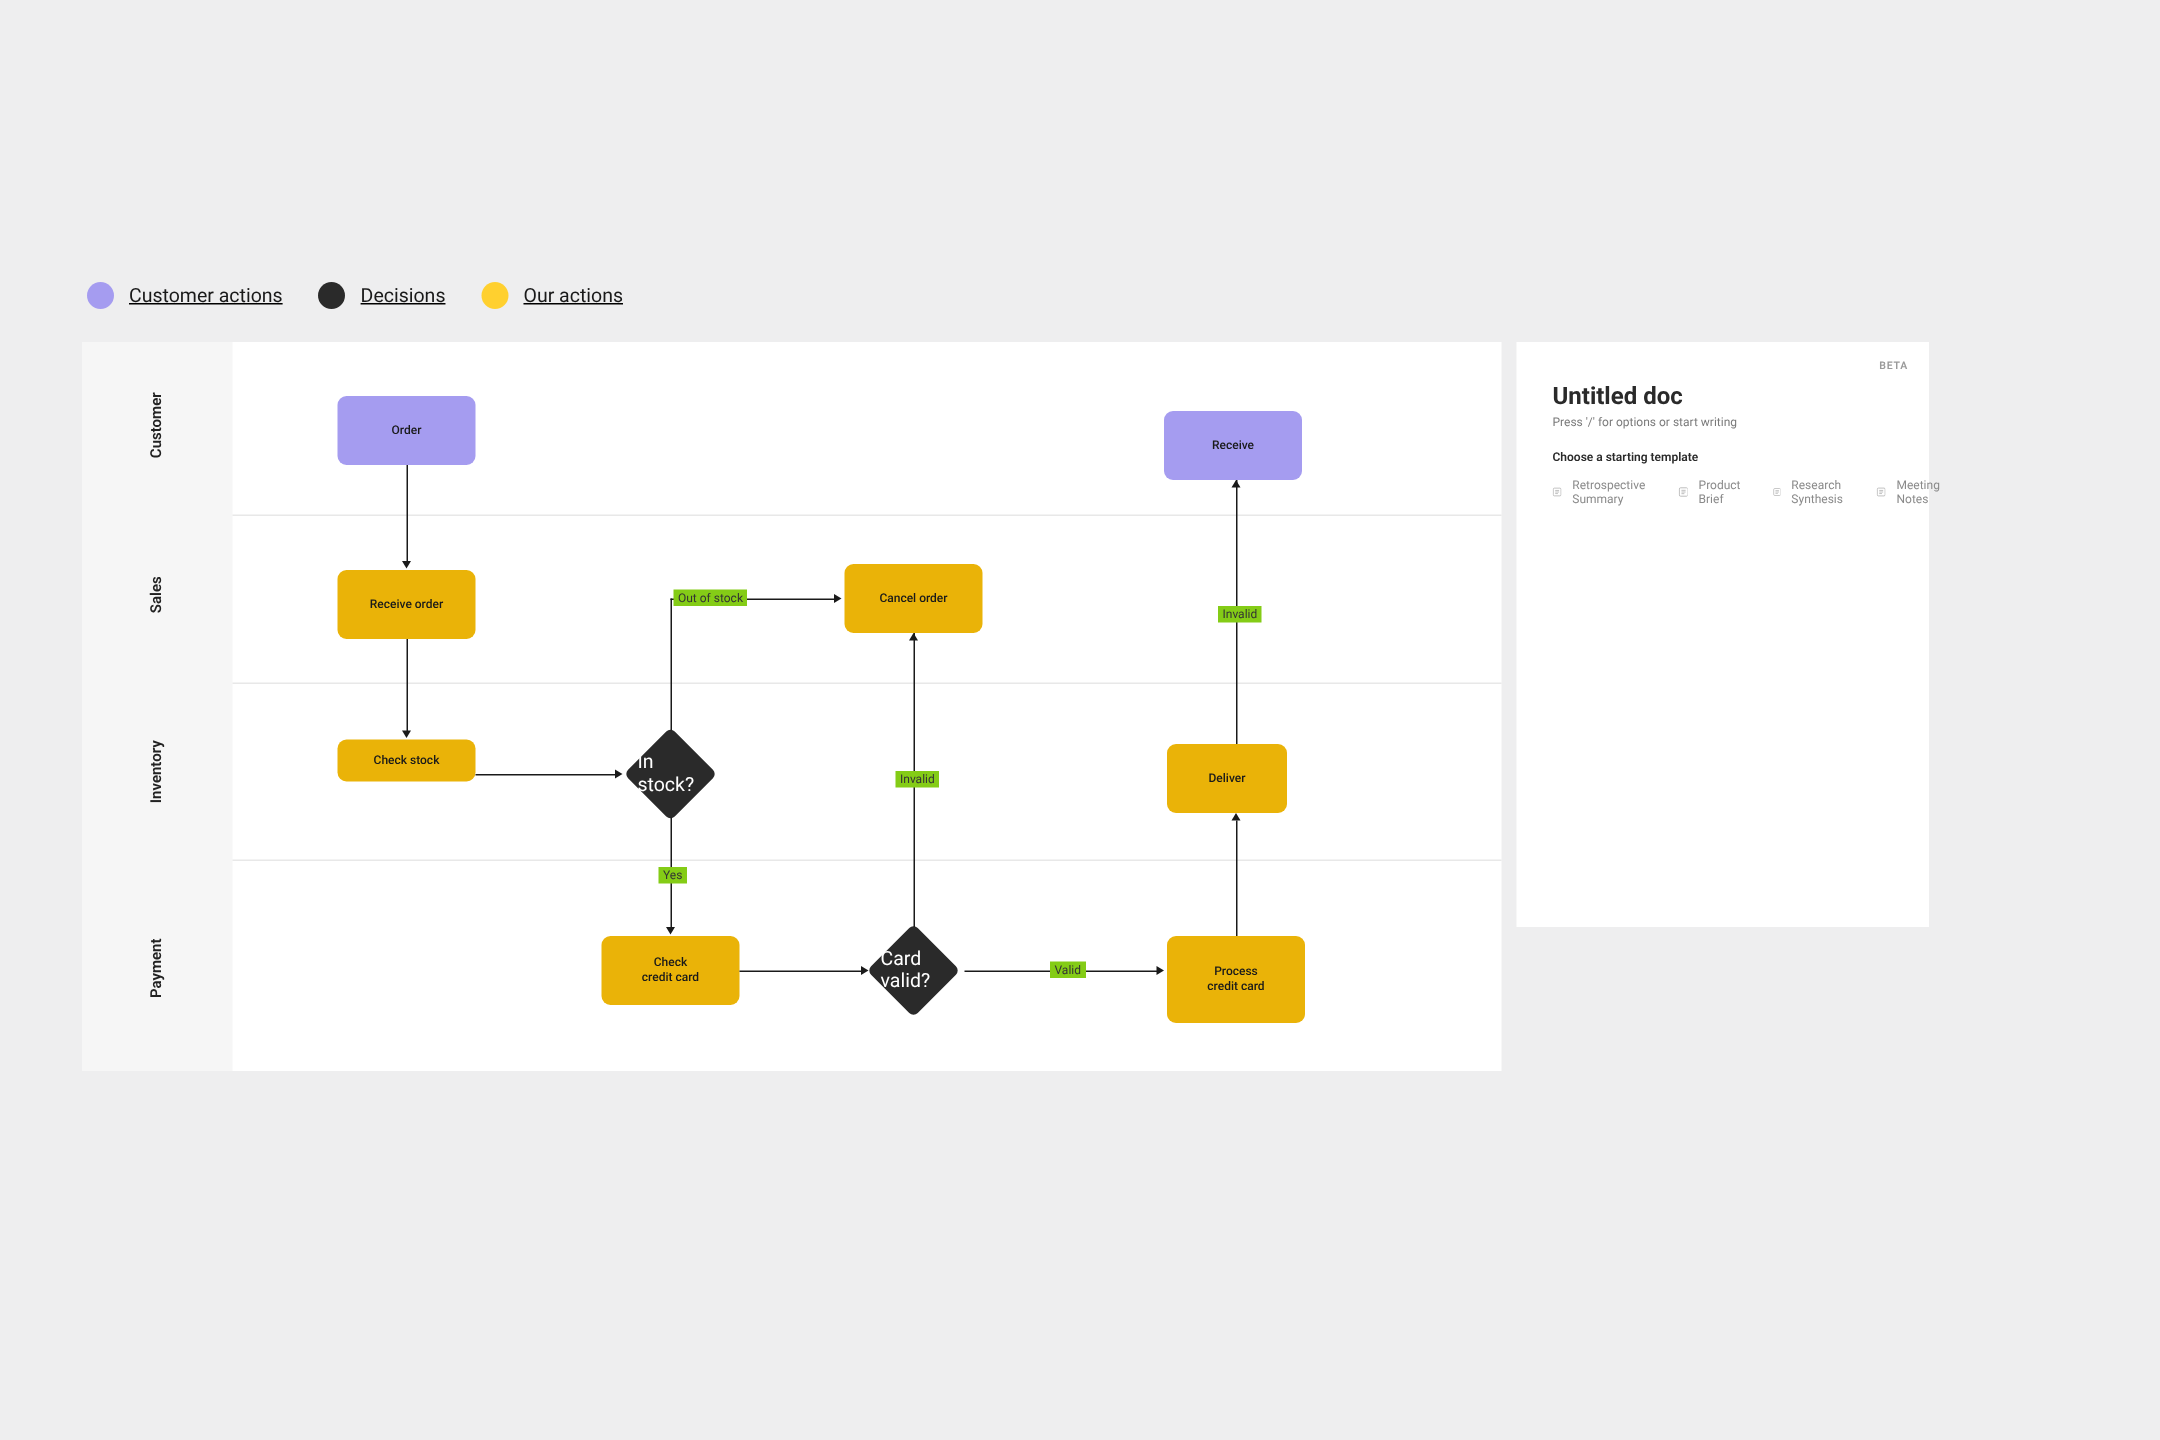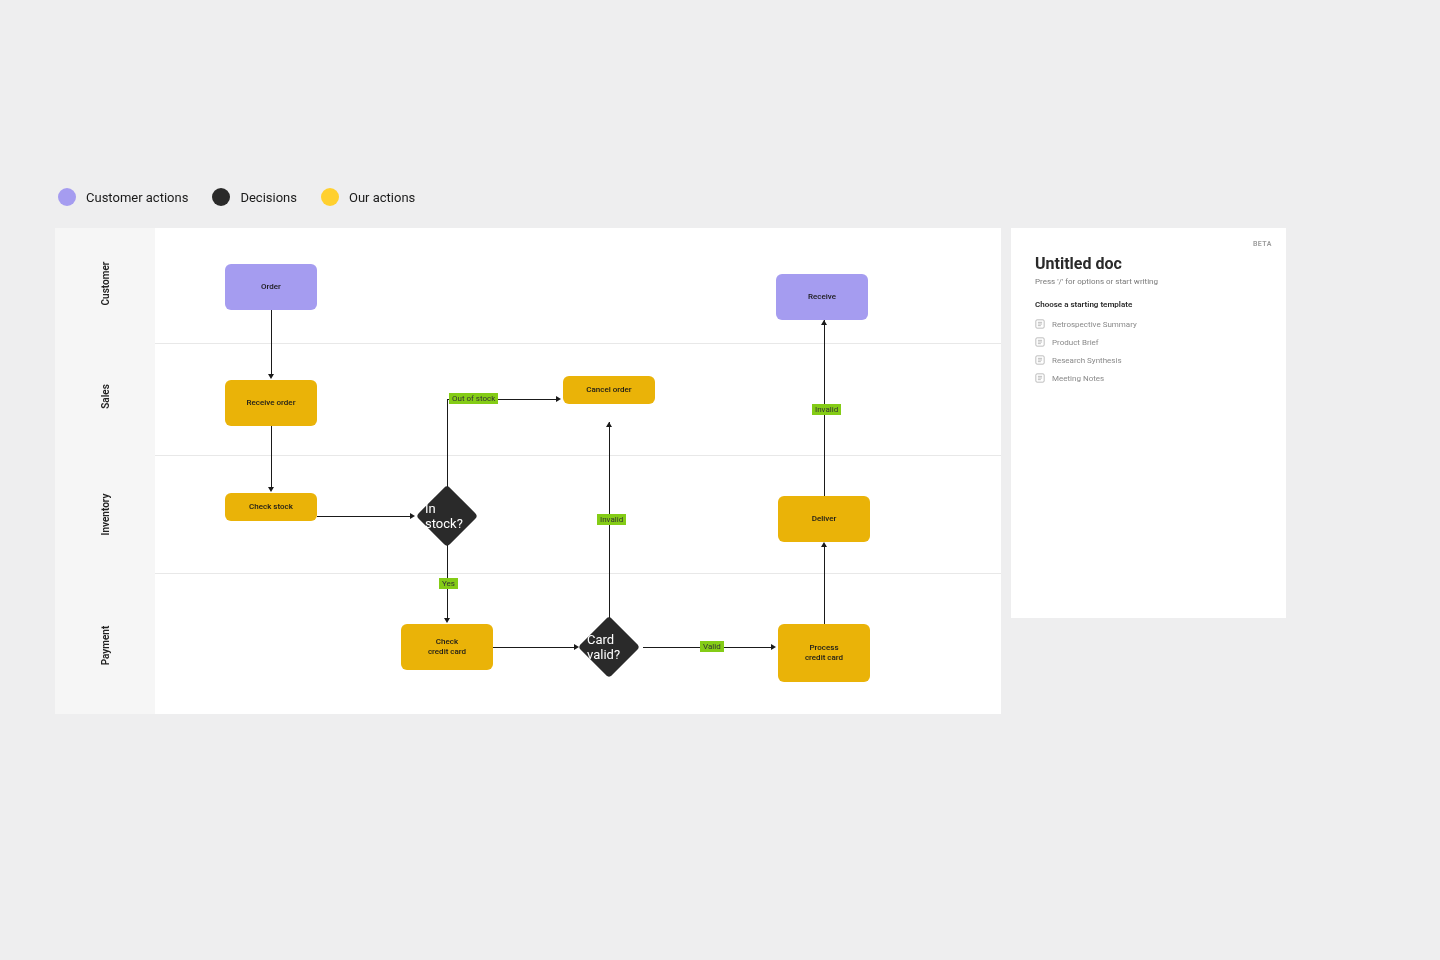--- a/index.html
+++ b/index.html
@@ -1,19 +1,19 @@
 <!DOCTYPE html>
 <html><head>
 <meta charset="utf-8">
 <style>
   * { box-sizing: border-box; margin: 0; padding: 0; }
   html, body { width: 1440px; height: 960px; background: #eeeeef; font-family: -apple-system, BlinkMacSystemFont, "Segoe UI", Roboto, Helvetica, Arial, sans-serif; position: relative; overflow: hidden; }
 
   
-  .legend { position: absolute; left: 58px; top: 188px; display: flex; align-items: center; gap: 24px; }
+  .legend { position: absolute; left: 58px; top: 188px; display: flex; align-items: center; gap: 24px; text-decoration: underline; }
   .legend-item { display: flex; align-items: center; gap: 10px; }
   .legend-swatch { width: 18px; height: 18px; border-radius: 50%; }
   .legend-label { font-size: 13px; color: #1a1a1a; }
 
   
   .canvas { position: absolute; left: 55px; top: 228px; width: 946px; height: 486px; background: #fff; }
   .swimlane-col { position: absolute; left: 0; top: 0; width: 100px; height: 486px; background: #f6f6f6; }
   .lane-divider { position: absolute; left: 100px; right: 0; height: 1px; background: #e8e8e8; }
   .lane-label { position: absolute; left: 0; width: 100px; text-align: center; font-size: 10px; font-weight: 600; color: #222; transform: rotate(-90deg); transform-origin: center; }
 
@@ -32,21 +32,21 @@
   .arrow-up   { position: absolute; width: 0; height: 0; border-left: 3px solid transparent; border-right: 3px solid transparent; border-bottom: 5px solid #1a1a1a; }
   .arrow-right{ position: absolute; width: 0; height: 0; border-top: 3px solid transparent; border-bottom: 3px solid transparent; border-left: 5px solid #1a1a1a; }
   .edge-label { position: absolute; font-size: 8px; color: #333; background: #84cc16; padding: 1px 3px; }
 
   
   .doc-panel { position: absolute; left: 1011px; top: 228px; width: 275px; height: 390px; background: #fff; padding: 26px 24px 20px 24px; }
   .doc-badge { position: absolute; top: 12px; right: 14px; font-size: 7px; letter-spacing: 0.5px; color: #9a9a9a; font-weight: 600; }
   .doc-title { font-size: 16px; font-weight: 700; color: #2a2a2a; margin-bottom: 4px; }
   .doc-hint  { font-size: 8px; color: #7a7a7a; margin-bottom: 14px; }
   .doc-section-label { font-size: 8px; font-weight: 600; color: #2a2a2a; margin-bottom: 10px; }
-  .template-list { display: flex; flex-direction: column; gap: 8px; }
+  .template-list { display: flex; gap: 18px; }
   .template-item { display: flex; align-items: center; gap: 7px; cursor: pointer; }
   .template-icon { width: 10px; height: 10px; }
   .template-label { font-size: 8px; color: #8a8a8a; }
 </style>
 </head>
 <body>
 
 <div class="legend">
   <div class="legend-item">
     <div class="legend-swatch" style="background:#a59cf0"></div>
@@ -71,28 +71,28 @@
 
   <div class="lane-label" style="top:50px">Customer</div>
   <div class="lane-label" style="top:163px">Sales</div>
   <div class="lane-label" style="top:281px">Inventory</div>
   <div class="lane-label" style="top:412px">Payment</div>
 
   <div class="node purple" style="left:170px; top:36px; width:92px; height:46px">Order</div>
   <div class="node purple" style="left:721px; top:46px; width:92px; height:46px">Receive</div>
 
   <div class="node yellow" style="left:170px; top:152px; width:92px; height:46px">Receive order</div>
-  <div class="node yellow" style="left:508px; top:148px; width:92px; height:28px">Cancel order</div>
+  <div class="node yellow" style="left:508px; top:148px; width:92px; height:46px">Cancel order</div>
 
   <div class="node yellow" style="left:170px; top:265px; width:92px; height:28px">Check stock</div>
   <div class="diamond" style="left:370px; top:266px">
     <div class="diamond-shape"></div>
     <div class="diamond-label">In stock?</div>
   </div>
-  <div class="node yellow" style="left:723px; top:268px; width:92px; height:46px">Deliver</div>
+  <div class="node yellow" style="left:723px; top:268px; width:80px; height:46px">Deliver</div>
 
   <div class="node yellow" style="left:346px; top:396px; width:92px; height:46px; white-space:pre-line">Check
 credit card</div>
   <div class="diamond" style="left:532px; top:397px">
     <div class="diamond-shape"></div>
     <div class="diamond-label">Card valid?</div>
   </div>
   <div class="node yellow" style="left:723px; top:396px; width:92px; height:58px; white-space:pre-line">Process
 credit card</div>
 

